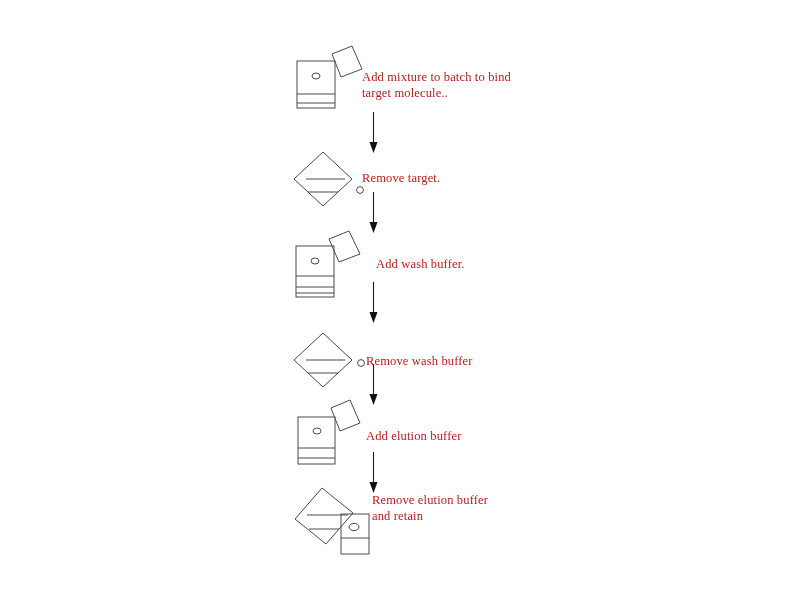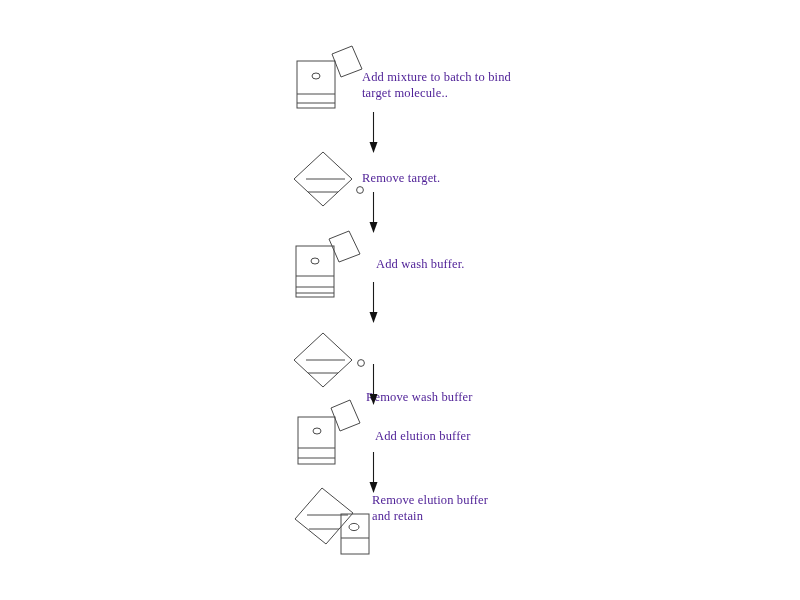--- a/index.html
+++ b/index.html
@@ -22,21 +22,21 @@
   .step-icon {
     position: absolute;
     top: 0;
     left: 0;
   }
   .step-label {
     position: absolute;
     font-family: "Liberation Serif", "DejaVu Serif", serif;
     font-size: 12.5px;
     line-height: 16px;
-    color: #4c1d95;
+    color: #b91c1c;
     white-space: pre-line;
     letter-spacing: 0.15px;
   }
   .arrow {
     position: absolute;
   }
   svg { display: block; overflow: visible; }
   .stroke {
     fill: none;
     stroke: #4a4a4a;
@@ -127,41 +127,41 @@
 
   <div class="step" style="left:286px; top:330px;">
     <div class="step-icon">
       <svg width="86" height="70" viewBox="0 0 86 70">
         <polygon class="stroke" points="37,3 66,30 37,57 8,30"></polygon>
         <line class="stroke" x1="20" y1="30" x2="59" y2="30"></line>
         <line class="stroke" x1="22" y1="43" x2="52" y2="43"></line>
         <circle class="stroke" cx="75" cy="33" r="3.4"></circle>
       </svg>
     </div>
-    <div class="step-label" style="left:80px; top:23px; width:190px;margin-top:36px;">Remove wash buffer</div>
+    <div class="step-label" style="left:80px; top:23px; width:190px;">Remove wash buffer</div>
   </div>
 
   <div class="arrow" style="left:364px; top:364px;">
     <svg width="20" height="42" viewBox="0 0 20 42">
       <line class="arrow-line" x1="9.5" y1="0" x2="9.5" y2="33"></line>
       <polygon class="arrow-head" points="5.5,30 13.5,30 9.5,41"></polygon>
     </svg>
   </div>
 
   <div class="step" style="left:292px; top:398px;">
     <div class="step-icon">
       <svg width="80" height="80" viewBox="0 0 80 80">
         <polygon class="stroke" points="39,10 58,2 68,25 48,33"></polygon>
         <rect class="stroke" x="6" y="19" width="37" height="47"></rect>
         <ellipse class="stroke" cx="25" cy="33" rx="4" ry="3"></ellipse>
         <line class="stroke" x1="6" y1="50" x2="43" y2="50"></line>
         <line class="stroke" x1="6" y1="60" x2="43" y2="60"></line>
       </svg>
     </div>
-    <div class="step-label" style="left:74px; top:30px; width:190px;margin-left:9px;">Add elution buffer</div>
+    <div class="step-label" style="left:74px; top:30px; width:190px;">Add elution buffer</div>
   </div>
 
   <div class="arrow" style="left:364px; top:452px;">
     <svg width="20" height="42" viewBox="0 0 20 42">
       <line class="arrow-line" x1="9.5" y1="0" x2="9.5" y2="33"></line>
       <polygon class="arrow-head" points="5.5,30 13.5,30 9.5,41"></polygon>
     </svg>
   </div>
 
   <div class="step" style="left:284px; top:482px;">

